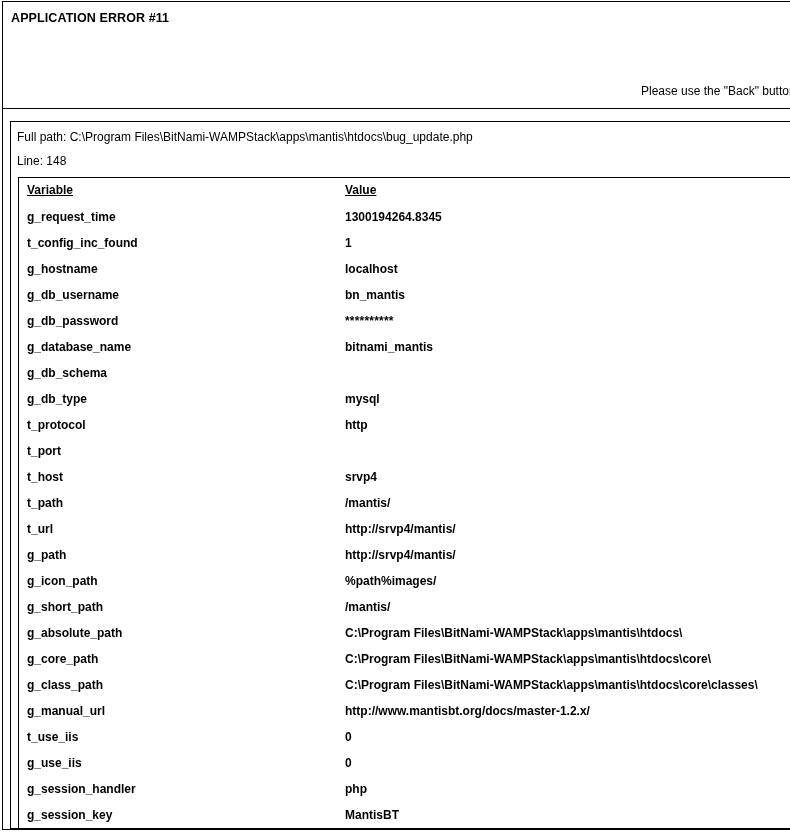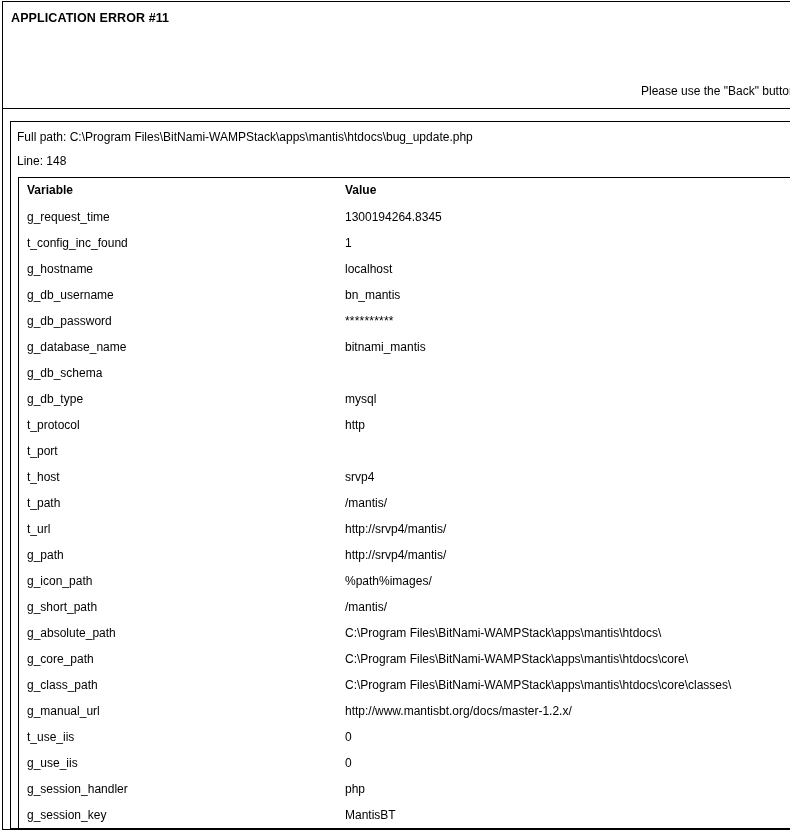--- a/index.html
+++ b/index.html
@@ -100,26 +100,27 @@
   table.vars col.c-val { width: auto; }
 
   table.vars th,
   table.vars td {
     text-align: left;
     vertical-align: top;
     font-size: 12px;
     line-height: 14px;
     padding: 6px 0 6px 8px;
     white-space: nowrap;
-    font-weight: normal;
+    font-weight: bold;
   }
   table.vars th {
     font-weight: bold;
     padding-top: 5px;
     padding-bottom: 7px;
+    text-decoration: underline;
   }
   table.vars td.val,
   table.vars th.val {
     padding-left: 0;
   }
   table.vars tr td:first-child,
   table.vars tr th:first-child {
     padding-left: 8px;
   }
   .pw-mask {

